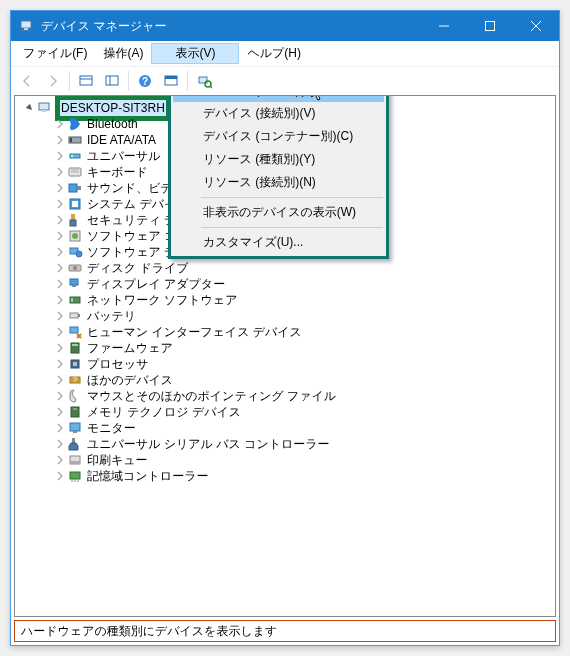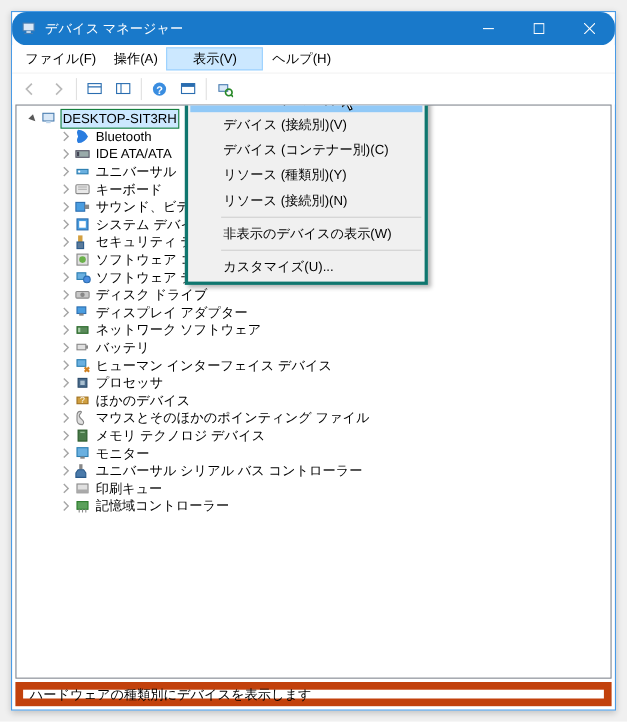--- a/index.html
+++ b/index.html
@@ -1,40 +1,40 @@
 <!DOCTYPE html>
 <html><head>
 <meta charset="utf-8">
 <style>
 * { box-sizing: border-box; margin: 0; padding: 0; font-family: "Yu Gothic UI", "Meiryo", sans-serif; }
 body { background: #f0f0f0; padding: 10px; font-size: 12px; }
 .window { width: 550px; height: 636px; background: #fff; border: 1px solid #499be6; display: flex; flex-direction: column; box-shadow: 0 2px 6px rgba(0,0,0,.2);}
-.titlebar { height: 30px; background: #1979ca; color: #fff; display: flex; align-items: center; padding: 0 0 0 8px; font-size: 12px; border-radius: 13px; }
+.titlebar { height: 30px; background: #1979ca; color: #fff; display: flex; align-items: center; padding: 0 0 0 8px; font-size: 12px; }
 .titlebar .icon { width: 16px; height: 16px; margin-right: 6px; display:inline-flex; align-items:center; justify-content:center; }
 .titlebar .title { flex: 1; }
 .titlebar .btns { display: flex; }
 .titlebar .btn { width: 46px; height: 30px; display: flex; align-items: center; justify-content: center; cursor: default; }
 .menubar { height: 26px; background: #fff; display: flex; align-items: center; padding: 0 4px; font-size: 12px; border-bottom: 1px solid #f0f0f0; }
 .menubar .mitem { padding: 2px 8px; cursor: default; position: relative; }
 .menubar .mitem.open { background: #cce8ff; border: 1px solid #99d1ff; padding: 1px 23px; }
 .toolbar { height: 28px; background: #fff; display: flex; align-items: center; padding: 2px 4px; gap: 2px; }
 .tbtn { width: 24px; height: 24px; display: flex; align-items: center; justify-content: center; border: 1px solid transparent; cursor: default; }
 .tbtn.sep { width: 1px; height: 20px; background: #e0e0e0; margin: 0 2px; border:none;}
 .tbtn.disabled { opacity: .4; }
 .content { flex: 1; border: 1px solid #828790; margin: 0 3px 3px 3px; background: #fff; overflow: hidden; position: relative; }
 .tree { padding: 4px 2px; font-size: 12px; line-height: 16px; }
 .node { display: flex; align-items: center; height: 16px; white-space: nowrap; }
 .exp { width: 14px; height: 14px; display: flex; align-items: center; justify-content: center; cursor: default; margin-left: 6px;}
 .exp svg { display:block; }
 .nicon { width: 16px; height: 16px; display: inline-flex; align-items: center; justify-content: center; margin: 0 2px 0 0; }
 .nlabel { padding: 0 2px; cursor: default; }
-.node.root .nlabel { background: #cce8ff; border: 1px solid #15803d; padding: 0 1px; }
+.node.root .nlabel { background: #cce8ff; border: 5px solid #15803d; padding: 0 1px; }
 .children { margin-left: 20px; }
 .children .node { padding-left: 10px; }
-.statusbar { height: 22px; border: 7px solid #c2410c; margin: 0 3px 3px 3px; padding: 2px 6px; font-size: 12px; display:flex; align-items:center;}
+.statusbar { height: 22px; border: 1px solid #c2410c; margin: 0 3px 3px 3px; padding: 2px 6px; font-size: 12px; display:flex; align-items:center;}
 .dropdown { position: absolute; top: 0; left: 0; background: #f0f0f0; border: 3px solid #0f766e; box-shadow: 3px 3px 4px rgba(0,0,0,.3); z-index: 100; min-width: 200px; padding: 2px;}
 .dditem { padding: 4px 28px 4px 30px; font-size: 12px; cursor: default; position: relative; display:flex; align-items:center; height: 23px;}
 .dditem.hover { background: #91c9f7; }
 .ddsep { height: 1px; background: #d0d0d0; margin: 3px 1px 3px 28px; }
 .cursor { position: absolute; pointer-events: none; z-index: 200; }
 svg { display:block; }
 </style>
 </head>
 <body>
 
@@ -337,20 +337,34 @@
             <span class="nlabel">ヒューマン インターフェイス デバイス</span>
           </div>
           <div class="node">
             <span class="exp">
               <svg width="10" height="10" viewBox="0 0 10 10">
                 <path d="M3 1 L7 5 L3 9" fill="none" stroke="#a6a6a6" stroke-width="1.3"></path>
               </svg>
             </span>
             <span class="nicon">
               <svg width="16" height="16">
+                <rect x="4" y="3" width="8" height="10" fill="#4a7a4a" stroke="#2a5a2a"></rect>
+                <rect x="5" y="4" width="6" height="2" fill="#aad0aa"></rect>
+              </svg>
+            </span>
+            <span class="nlabel">ファームウェア</span>
+          </div>
+          <div class="node">
+            <span class="exp">
+              <svg width="10" height="10" viewBox="0 0 10 10">
+                <path d="M3 1 L7 5 L3 9" fill="none" stroke="#a6a6a6" stroke-width="1.3"></path>
+              </svg>
+            </span>
+            <span class="nicon">
+              <svg width="16" height="16">
                 <rect x="4" y="4" width="8" height="8" fill="#4a6a8a" stroke="#2a4a6a"></rect>
                 <rect x="6" y="6" width="4" height="4" fill="#aac0d0"></rect>
               </svg>
             </span>
             <span class="nlabel">プロセッサ</span>
           </div>
           <div class="node">
             <span class="exp">
               <svg width="10" height="10" viewBox="0 0 10 10">
                 <path d="M3 1 L7 5 L3 9" fill="none" stroke="#a6a6a6" stroke-width="1.3"></path>

